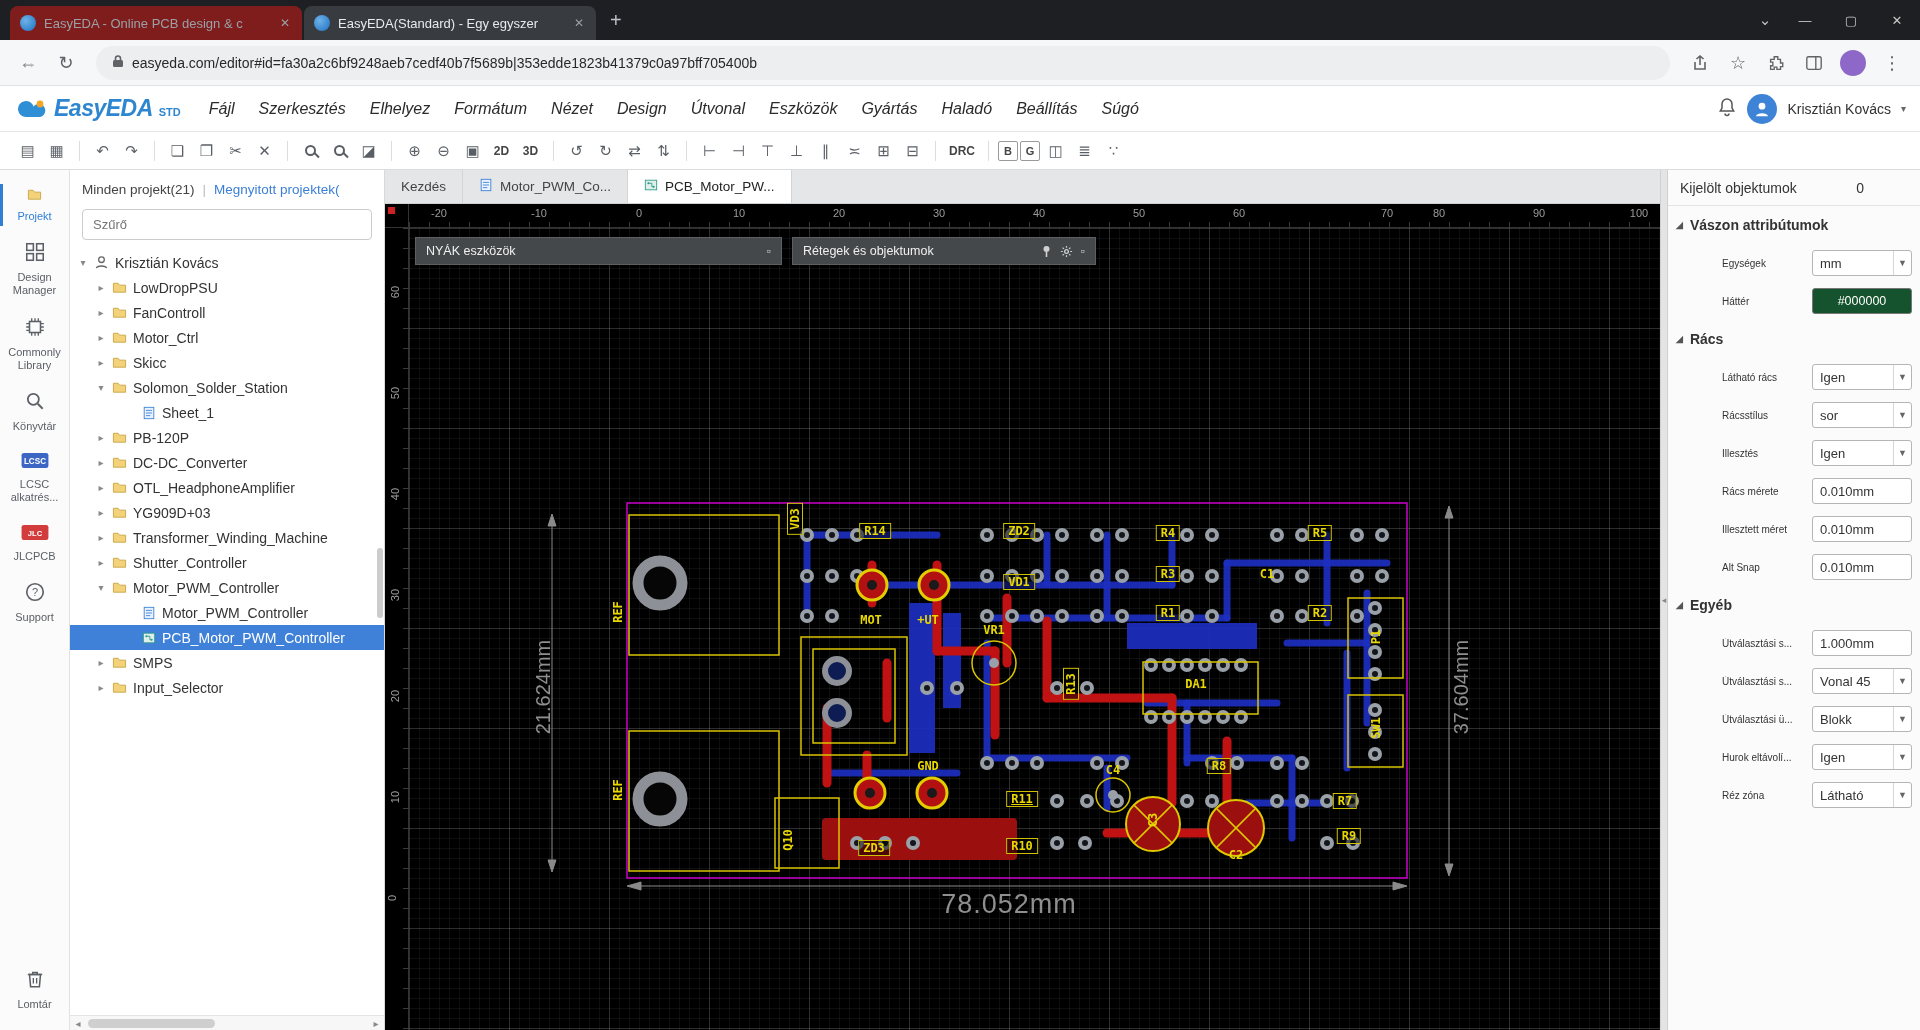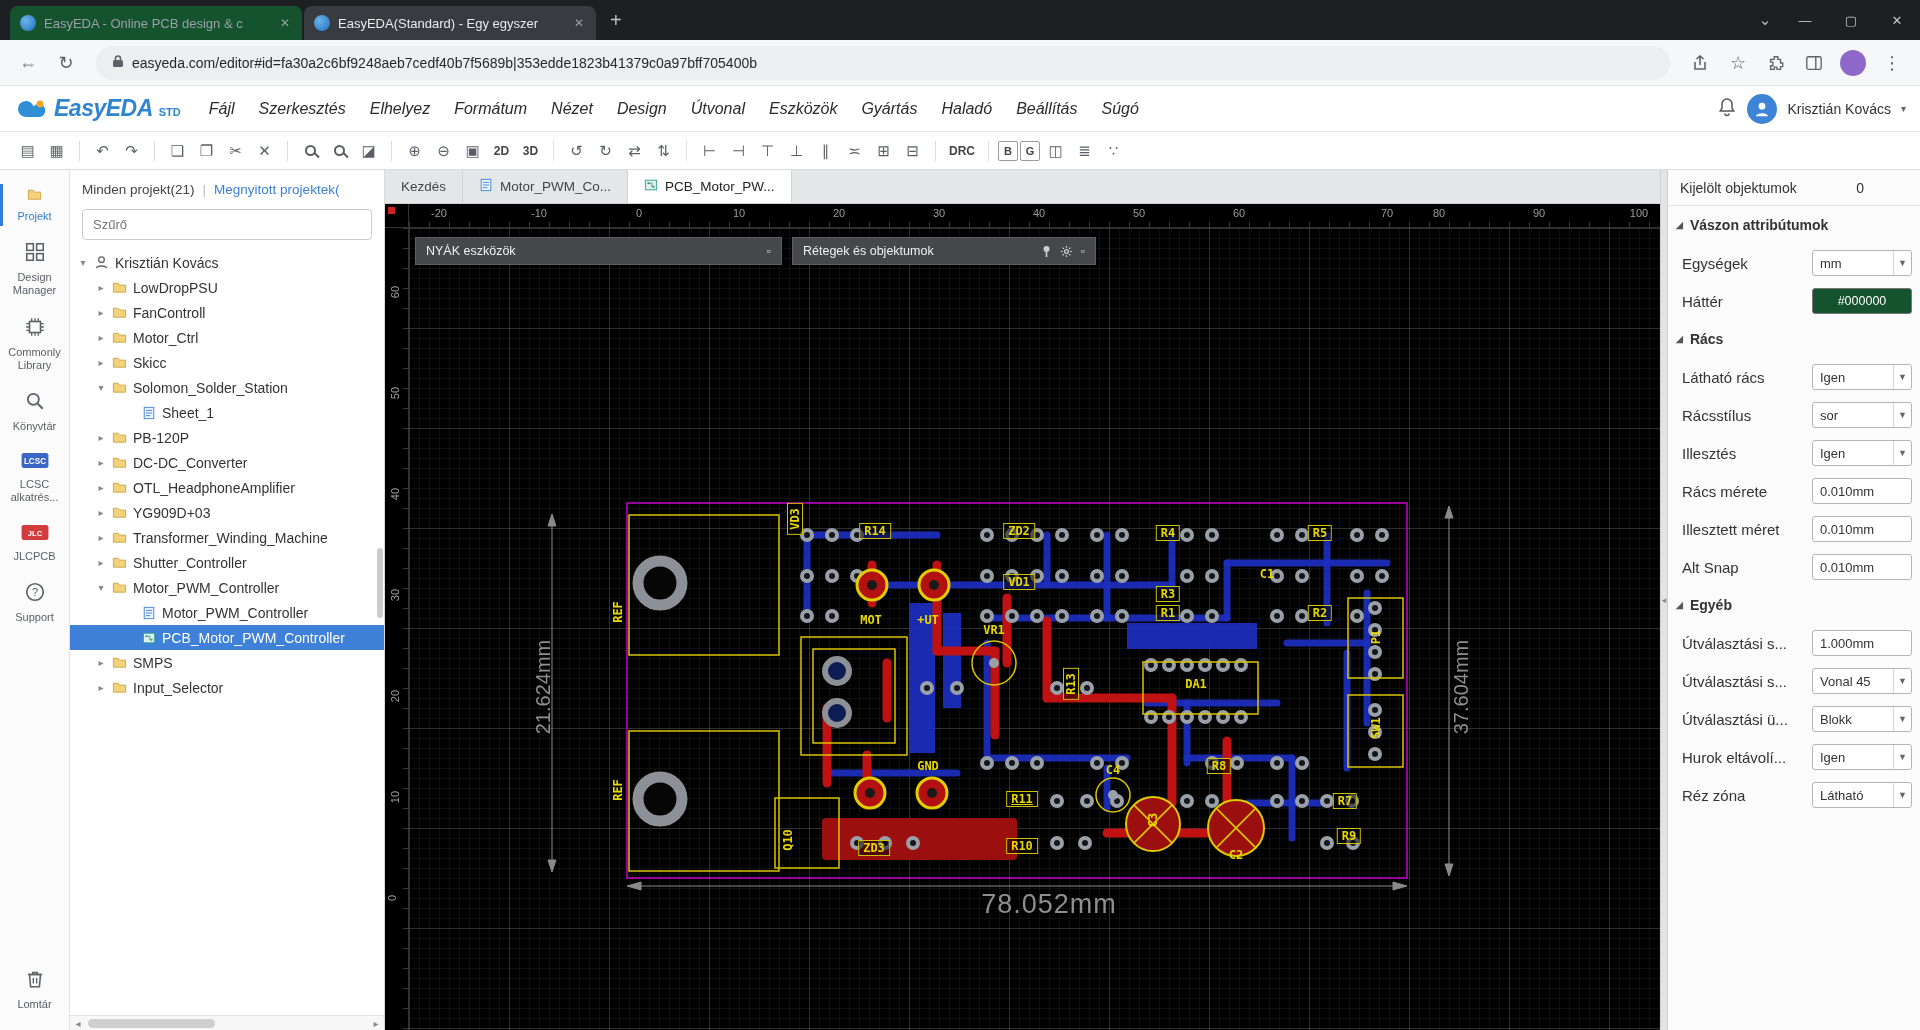--- a/index.html
+++ b/index.html
@@ -2,21 +2,21 @@
 <html><head>
 <meta charset="utf-8">
 <style>
   *{box-sizing:border-box;margin:0;padding:0;}
   html,body{width:1920px;height:1030px;overflow:hidden;font-family:"Liberation Sans",sans-serif;background:#fff;}
   .win{width:1920px;height:1030px;display:flex;flex-direction:column;}
 
   
   .titlebar{height:40px;background:#1d1f22;display:flex;align-items:flex-end;color:#bdc1c6;flex:0 0 auto;}
   .tabstrip{display:flex;align-items:flex-end;padding-left:10px;flex:1;height:100%;}
-  .tab{width:292px;height:34px;display:flex;align-items:center;gap:8px;padding:0 10px;border-radius:8px 8px 0 0;font-size:13px;color:#9aa0a6;background:#14532d;margin-right:2px;}
+  .tab{width:292px;height:34px;display:flex;align-items:center;gap:8px;padding:0 10px;border-radius:8px 8px 0 0;font-size:13px;color:#9aa0a6;background:#7f1d1d;margin-right:2px;}
   .tab.active{background:#383b3f;color:#e8eaed;}
   .favicon{width:16px;height:16px;border-radius:50%;background:radial-gradient(circle at 35% 35%,#6db3e8,#1d6fc0);flex:0 0 auto;}
   .tab-title{white-space:nowrap;overflow:hidden;text-overflow:ellipsis;flex:1;}
   .tab-close{font-size:12px;color:#9aa0a6;padding:0 2px;flex:0 0 auto;}
   .newtab{font-size:20px;color:#bdc1c6;padding:0 12px;align-self:center;}
   .win-controls{display:flex;align-items:center;height:100%;margin-left:auto;}
   .wc{width:46px;height:100%;display:flex;align-items:center;justify-content:center;font-size:13px;color:#c4c7c5;}
   .wc.chev{width:34px;font-size:15px;}
 
   
@@ -102,41 +102,41 @@
   .art{position:absolute;left:0;top:0;}
 
   .pcb-label{position:absolute;color:#e9d800;font-family:"DejaVu Sans Mono","Liberation Mono",monospace;font-size:12px;font-weight:bold;white-space:nowrap;transform:translate(-50%,-50%);z-index:3;}
   .pcb-label.box{border:1.5px solid #cfc000;padding:0 4px;background:rgba(0,0,0,.5);}
   .pcb-label.box-v{border:1.5px solid #cfc000;padding:0 4px;background:rgba(0,0,0,.5);transform:translate(-50%,-50%) rotate(-90deg);}
   .pcb-label.txt-v{transform:translate(-50%,-50%) rotate(-90deg);}
 
   .dim{position:absolute;color:#8f8f8f;z-index:3;}
   .dim-left{left:134px;top:459px;transform:translate(-50%,-50%) rotate(-90deg);font-size:20px;}
   .dim-right{left:1052px;top:459px;transform:translate(-50%,-50%) rotate(-90deg);font-size:20px;}
-  .dim-bottom{left:640px;top:676px;transform:translate(-50%,-50%);font-size:27px;letter-spacing:1px;}
+  .dim-bottom{left:600px;top:676px;transform:translate(-50%,-50%);font-size:27px;letter-spacing:1px;}
 
   .fpanel{position:absolute;top:9px;height:28px;background:#45484b;border:1px solid #5d6063;display:flex;align-items:center;padding:0 10px;gap:8px;z-index:6;color:#f0f0f0;font-size:12.5px;}
   .fp1{left:6px;width:367px;}
   .fp2{left:383px;width:304px;}
   .fp-title{flex:1;white-space:nowrap;overflow:hidden;}
   .fp-ic{color:#cfcfcf;font-size:12px;display:flex;align-items:center;}
 
   
   .splitter{width:8px;background:#e4e4e4;border-left:1px solid #d0d0d0;border-right:1px solid #d0d0d0;display:flex;align-items:center;justify-content:center;}
   .splitter span{font-size:9px;color:#888;}
 
   
   .rpanel{width:252px;background:#fbfbfb;display:flex;flex-direction:column;font-size:14px;color:#333;}
   .rp-head{height:36px;display:flex;align-items:center;padding:0 12px;border-bottom:1px solid #e3e3e3;}
   .rp-count{margin-left:auto;padding-right:44px;color:#333;}
   .rp-body{flex:1;overflow:hidden;}
   .rp-sec{height:38px;display:flex;align-items:center;gap:7px;padding:0 8px;font-weight:bold;font-size:14px;}
   .rp-tri{font-size:9px;color:#555;}
   .rp-row{height:38px;display:flex;align-items:center;padding:0 8px 0 14px;}
-  .rp-label{flex:1;font-size:15px;color:#333;white-space:nowrap;overflow:hidden;text-overflow:ellipsis;}
+  .rp-label{flex:1;font-size:10px;color:#333;white-space:nowrap;overflow:hidden;text-overflow:ellipsis;margin-left:40px;}
   .ctl{width:100px;height:26px;flex:0 0 auto;display:flex;align-items:center;border:1px solid #b5b5b5;border-radius:3px;background:#fff;font-size:13px;overflow:hidden;}
   .ctl-v{flex:1;padding-left:7px;white-space:nowrap;overflow:hidden;}
   .chevron{width:18px;height:100%;display:flex;align-items:center;justify-content:center;border-left:1px solid #d5d5d5;color:#666;font-size:9px;}
   .ctl.inp{padding-left:7px;}
   .ctl.swatch{justify-content:center;font-size:12.5px;}
   .ctl.color-dark{background:#14532d;color:#fff;border-color:#777;}
   .ctl.color-light{background:#fff;color:#222;}
   .rp-mouse{border-top:1px solid #ddd;}
   .mouse-row{height:30px;display:flex;align-items:center;padding:0 14px;border-bottom:1px solid #e7e7e7;font-size:13.5px;}
   .m-label{width:108px;color:#333;}
@@ -878,21 +878,21 @@
                   <circle cx="7" cy="7" r="2" fill="none" stroke="#cfcfcf" stroke-width="1.4"></circle>
                   <path d="M7 1v2M7 11v2M1 7h2M11 7h2M2.8 2.8l1.4 1.4M9.8 9.8l1.4 1.4M11.2 2.8L9.8 4.2M4.2 9.8l-1.4 1.4" stroke="#cfcfcf" stroke-width="1.3"></path>
                 </svg>
               </span>
             <span class="fp-ic">▫</span>
           </div>
         <div class="pcb-label box" style="left: 466px; top: 303px;">R14</div>
             <div class="pcb-label box" style="left: 610px; top: 303px;">ZD2</div>
             <div class="pcb-label box" style="left: 759px; top: 305px;">R4</div>
             <div class="pcb-label box" style="left: 911px; top: 305px;">R5</div>
-            <div class="pcb-label box" style="left: 759px; top: 346px; margin-top: 20px;">R3</div>
+            <div class="pcb-label box" style="left: 759px; top: 346px;">R3</div>
             <div class="pcb-label box" style="left: 610px; top: 354px;">VD1</div>
             <div class="pcb-label box" style="left: 759px; top: 385px;">R1</div>
             <div class="pcb-label box" style="left: 911px; top: 385px;">R2</div>
             <div class="pcb-label box" style="left: 810px; top: 538px;">R8</div>
             <div class="pcb-label box" style="left: 613px; top: 571px; text-decoration: underline;">R11</div>
             <div class="pcb-label box" style="left: 936px; top: 573px;">R7</div>
             <div class="pcb-label box" style="left: 940px; top: 608px;">R9</div>
             <div class="pcb-label box" style="left: 613px; top: 618px;">R10</div>
             <div class="pcb-label box" style="left: 465px; top: 620px;">ZD3</div>
             <div class="pcb-label box-v" style="left: 386px; top: 291px;">VD3</div>

